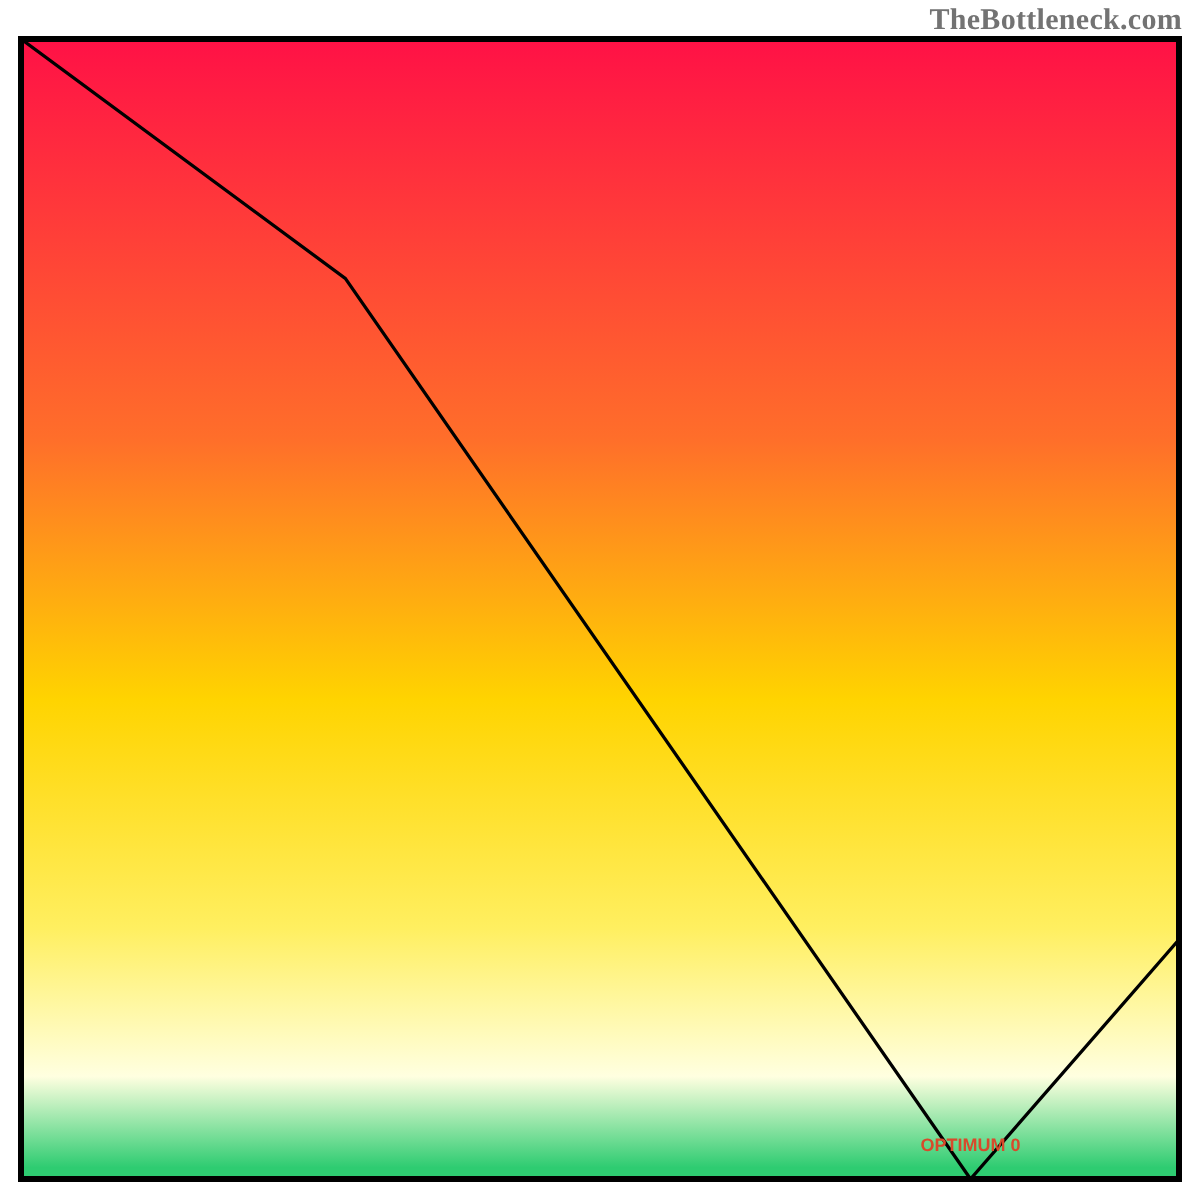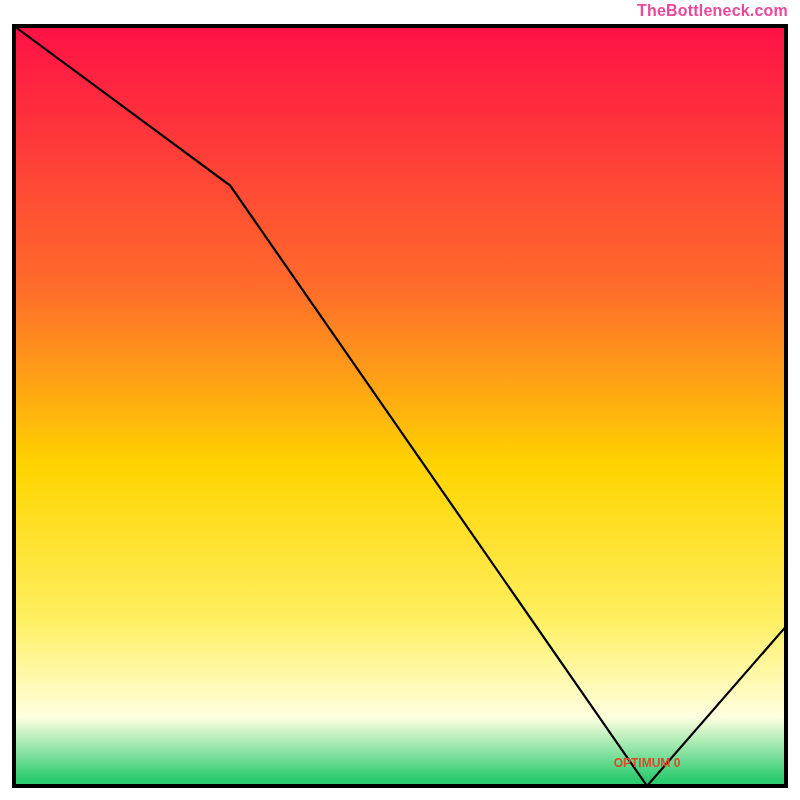--- a/index.html
+++ b/index.html
@@ -12,24 +12,24 @@
   }
   .wrap {
     position: relative;
     width: 800px;
     height: 800px;
   }
   .attribution {
     position: absolute;
     top: 2px;
     right: 12px;
-    font-family: Liberation Sans, sans-serif;
-    font-size: 16px;
+    font-family: Liberation Serif, serif;
+    font-size: 20px;
     font-weight: 600;
-    color: #ec4899;
+    color: #737373;
     letter-spacing: 0.2px;
   }
   svg {
     position: absolute;
     left: 0;
     top: 0;
   }
 </style>
 </head>
 <body>

